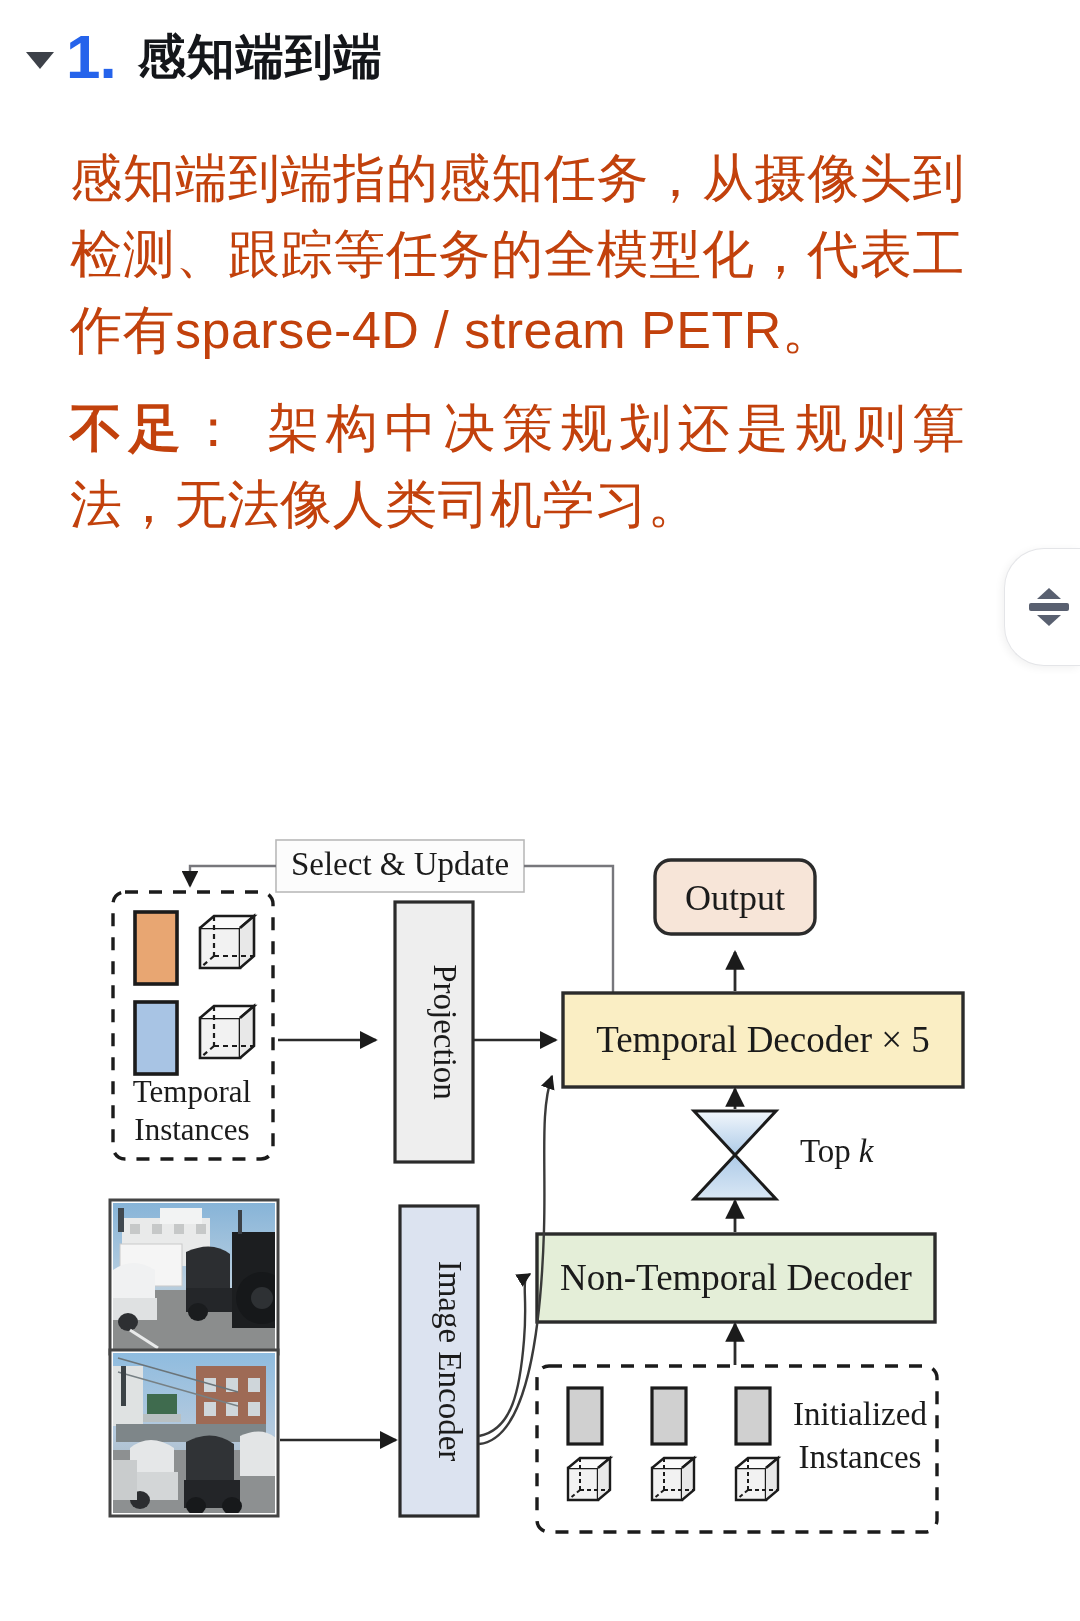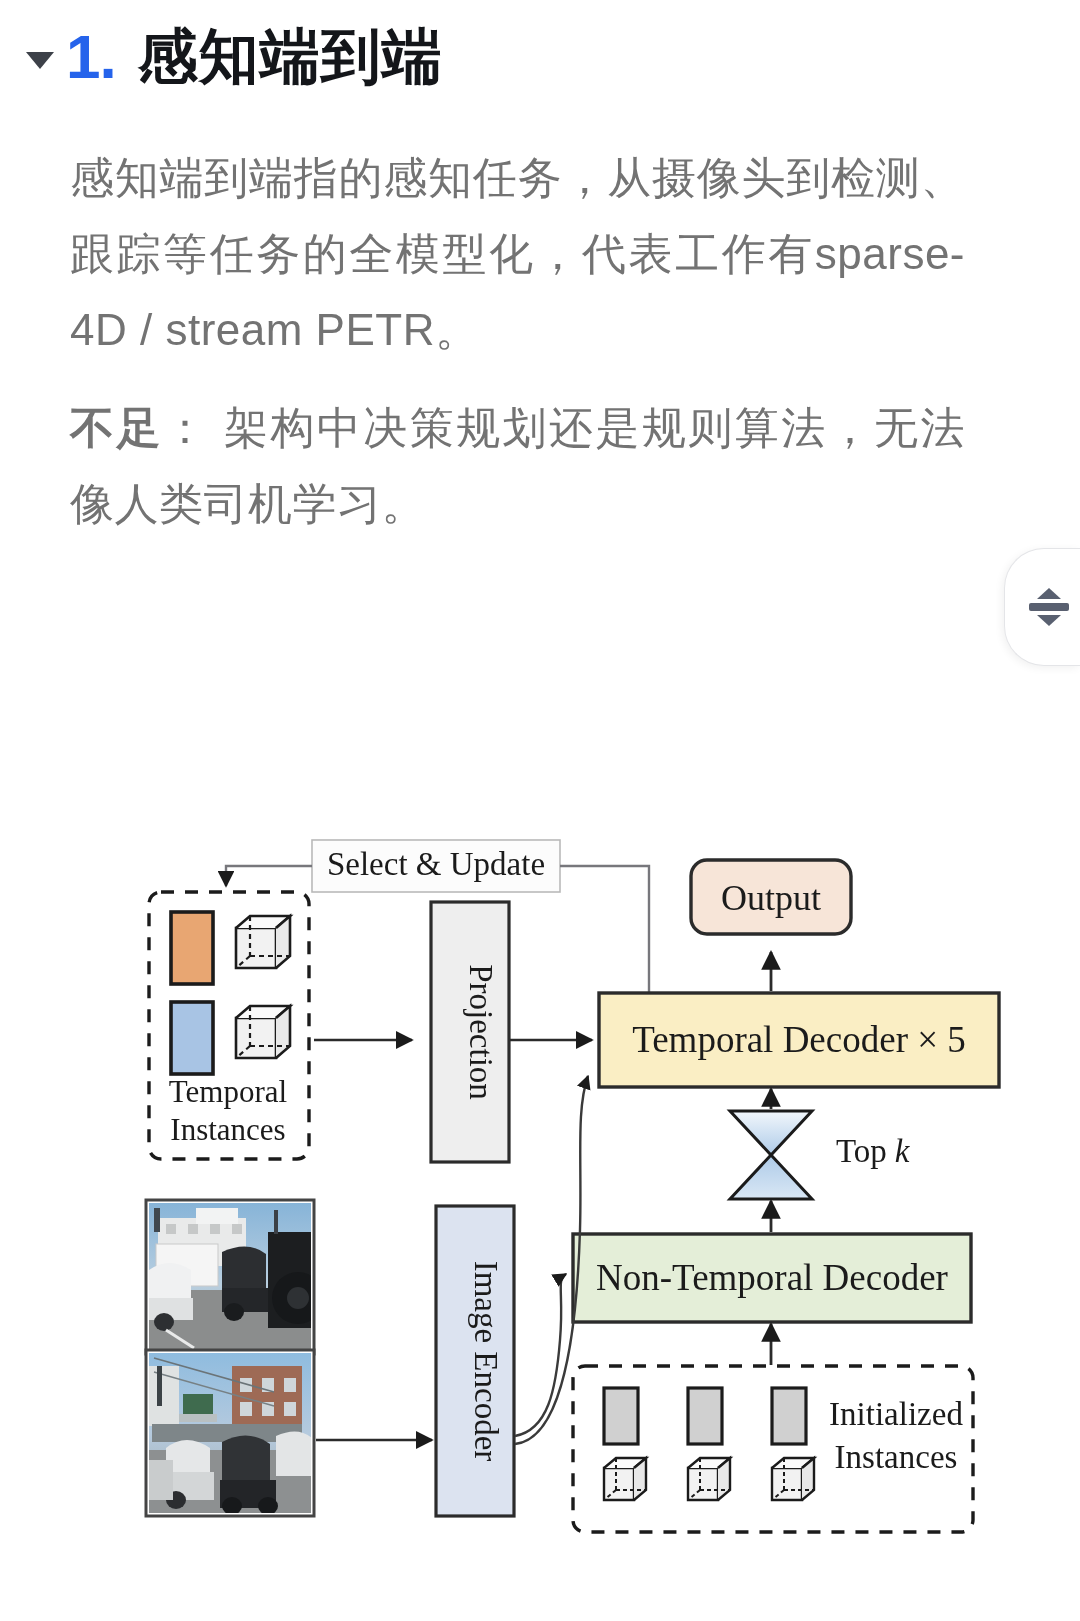--- a/index.html
+++ b/index.html
@@ -46,40 +46,40 @@
   }
   .heading-number {
     font-size: 62px;
     font-weight: 700;
     color: #2563eb;
     letter-spacing: -1px;
     line-height: 1;
     padding-bottom: 6px;
   }
   .heading-title {
-    font-size: 60px;
+    font-size: 48px;
     font-weight: 700;
     color: #14161a;
     line-height: 1;
     margin-left: 22px;
     padding-bottom: 6px;
     letter-spacing: 1px;
   }
 
   
   .body-col {
     position: absolute;
     left: 70px;
     top: 140px;
     width: 895px;
   }
   .para {
-    font-size: 44px;
+    font-size: 52px;
     line-height: 76px;
-    color: #737373;
+    color: #c2410c;
     letter-spacing: 0.5px;
     margin-bottom: 22px;
     text-align: justify;
     text-justify: inter-character;
   }
   .para .lbl { font-weight: 700; }
 
   
   .side-widget {
     position: absolute;
@@ -122,21 +122,20 @@
     border-top: 11px solid #596070;
   }
 
   
   .figure {
     position: absolute;
     left: 0px;
     top: 800px;
     width: 1080px;
     height: 800px;
-    padding-left: 36px;
   }
   .figure svg { display: block; }
 </style>
 </head>
 <body>
 
 <div class="page">
 
   <div class="heading-row">
     <div class="collapse-toggle">

